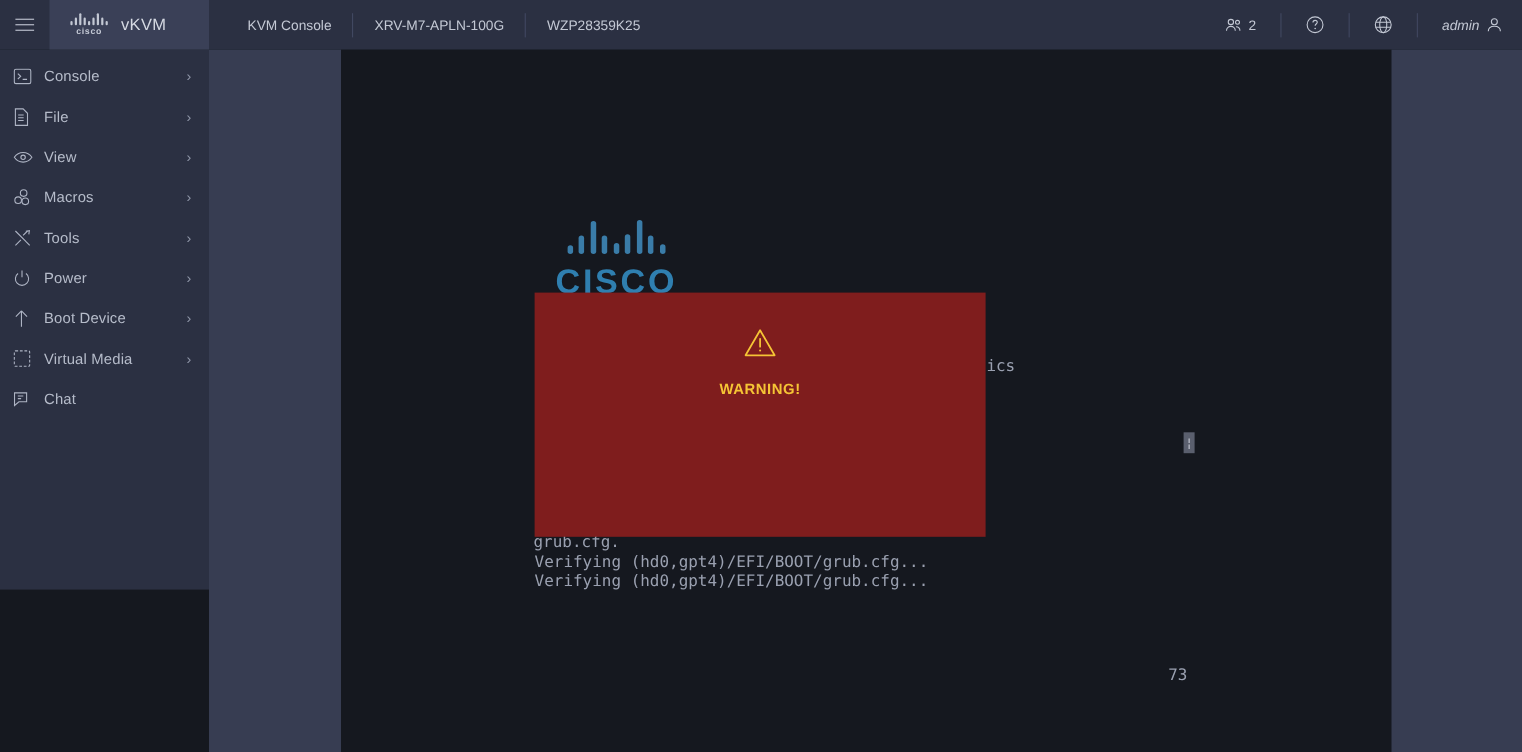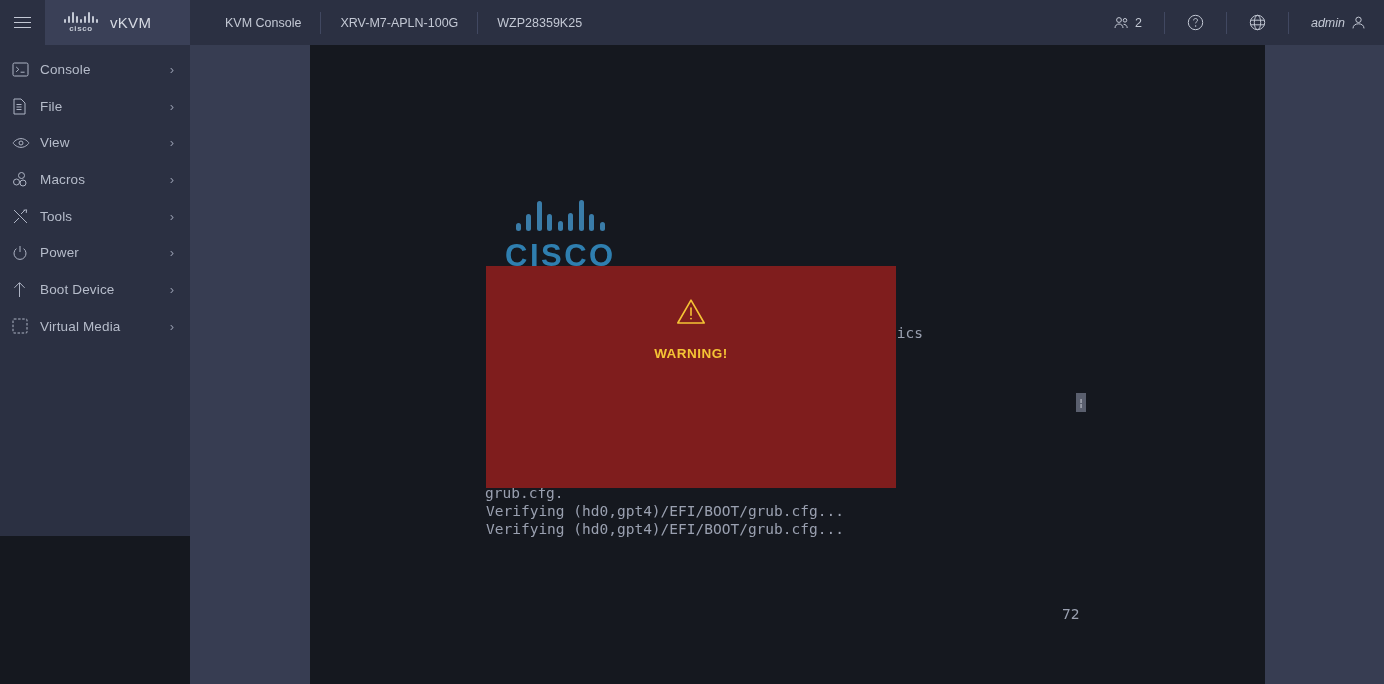--- a/index.html
+++ b/index.html
@@ -319,20 +319,30 @@
     <div class="side-item">
       <span class="side-ico">
         <svg width="16" height="16" viewBox="0 0 16 16" fill="none" stroke="currentColor" stroke-width="1" stroke-dasharray="2.5 1.6">
           <rect x="1" y="1" width="14" height="14" rx="1"></rect>
         </svg>
       </span>
       <span class="side-label">Virtual Media</span>
       <span class="side-chev">›</span>
     </div>
 
+    <div class="side-item">
+      <span class="side-ico">
+        <svg width="17" height="16" viewBox="0 0 17 16" fill="none" stroke="currentColor" stroke-width="1">
+          <path d="M1.2 2.2h11v8h-7l-4 3.4z"></path>
+            <path d="M4.2 5h5M4.2 7.4h3"></path>
+        </svg>
+      </span>
+      <span class="side-label">Chat</span>
+      <span class="side-chev"></span>
+    </div>
   </div>
 
   <div class="panel-left"></div>
   <div class="panel-right"></div>
 
   <div class="terminal">
 
     <div class="term-logo">
       <div class="term-mark">
         <i style="height:8px"></i>
@@ -347,21 +357,21 @@
       </div>
       <div class="term-word">CISCO</div>
     </div>
 
     <div class="term-line" style="left:578px; top:280px;">tics</div>
     <div class="term-line" style="left:175px; top:440px;">grub.cfg.</div>
     <div class="term-line" style="left:176px; top:458px;">Verifying (hd0,gpt4)/EFI/BOOT/grub.cfg...</div>
     <div class="term-line" style="left:176px; top:476px;">Verifying (hd0,gpt4)/EFI/BOOT/grub.cfg...</div>
 
     <div class="term-cursor">¦</div>
-    <div class="term-counter">72</div>
+    <div class="term-counter">73</div>
   </div>
 
   <div class="modal">
     <svg class="warn-icon" viewBox="0 0 30 27" fill="none" stroke="#f5c435" stroke-width="1.6">
       <path d="M15 2.2L28.2 25H1.8z" stroke-linejoin="round"></path>
       <path d="M15 10v7.2" stroke-linecap="round"></path>
       <circle cx="15" cy="20.6" r=".95" fill="#f5c435" stroke="none"></circle>
     </svg>
 
     <div class="modal-title">WARNING!</div>

